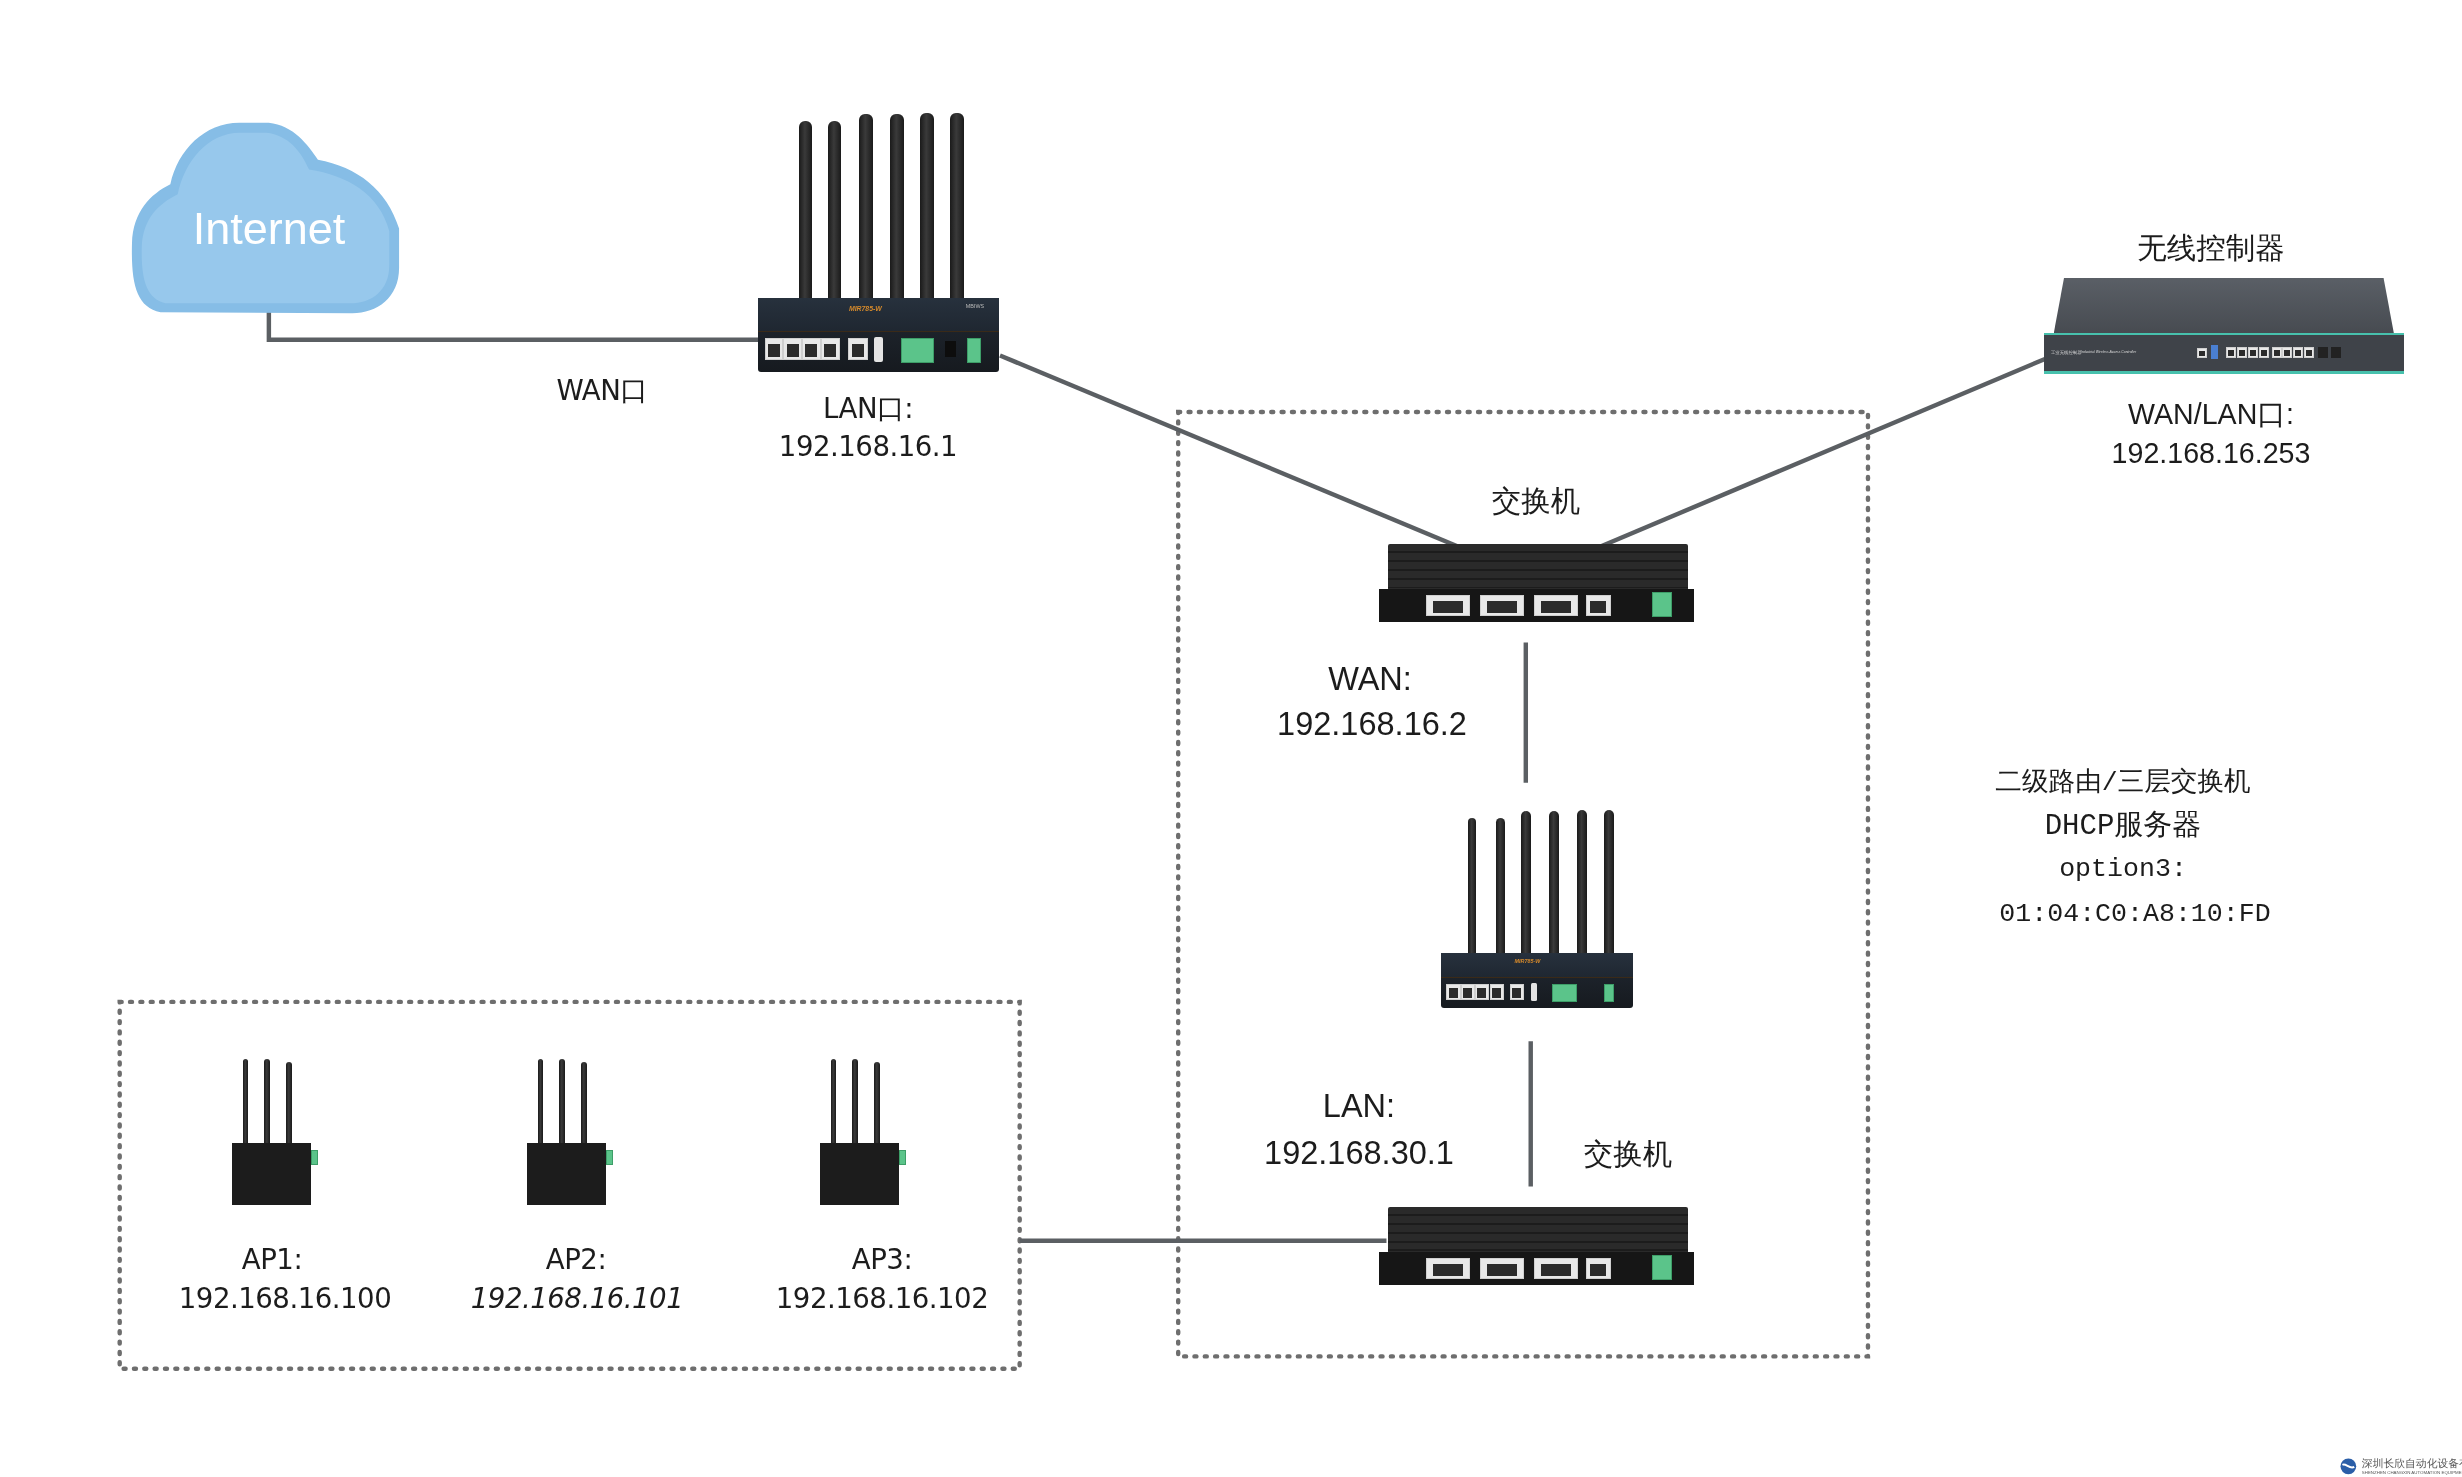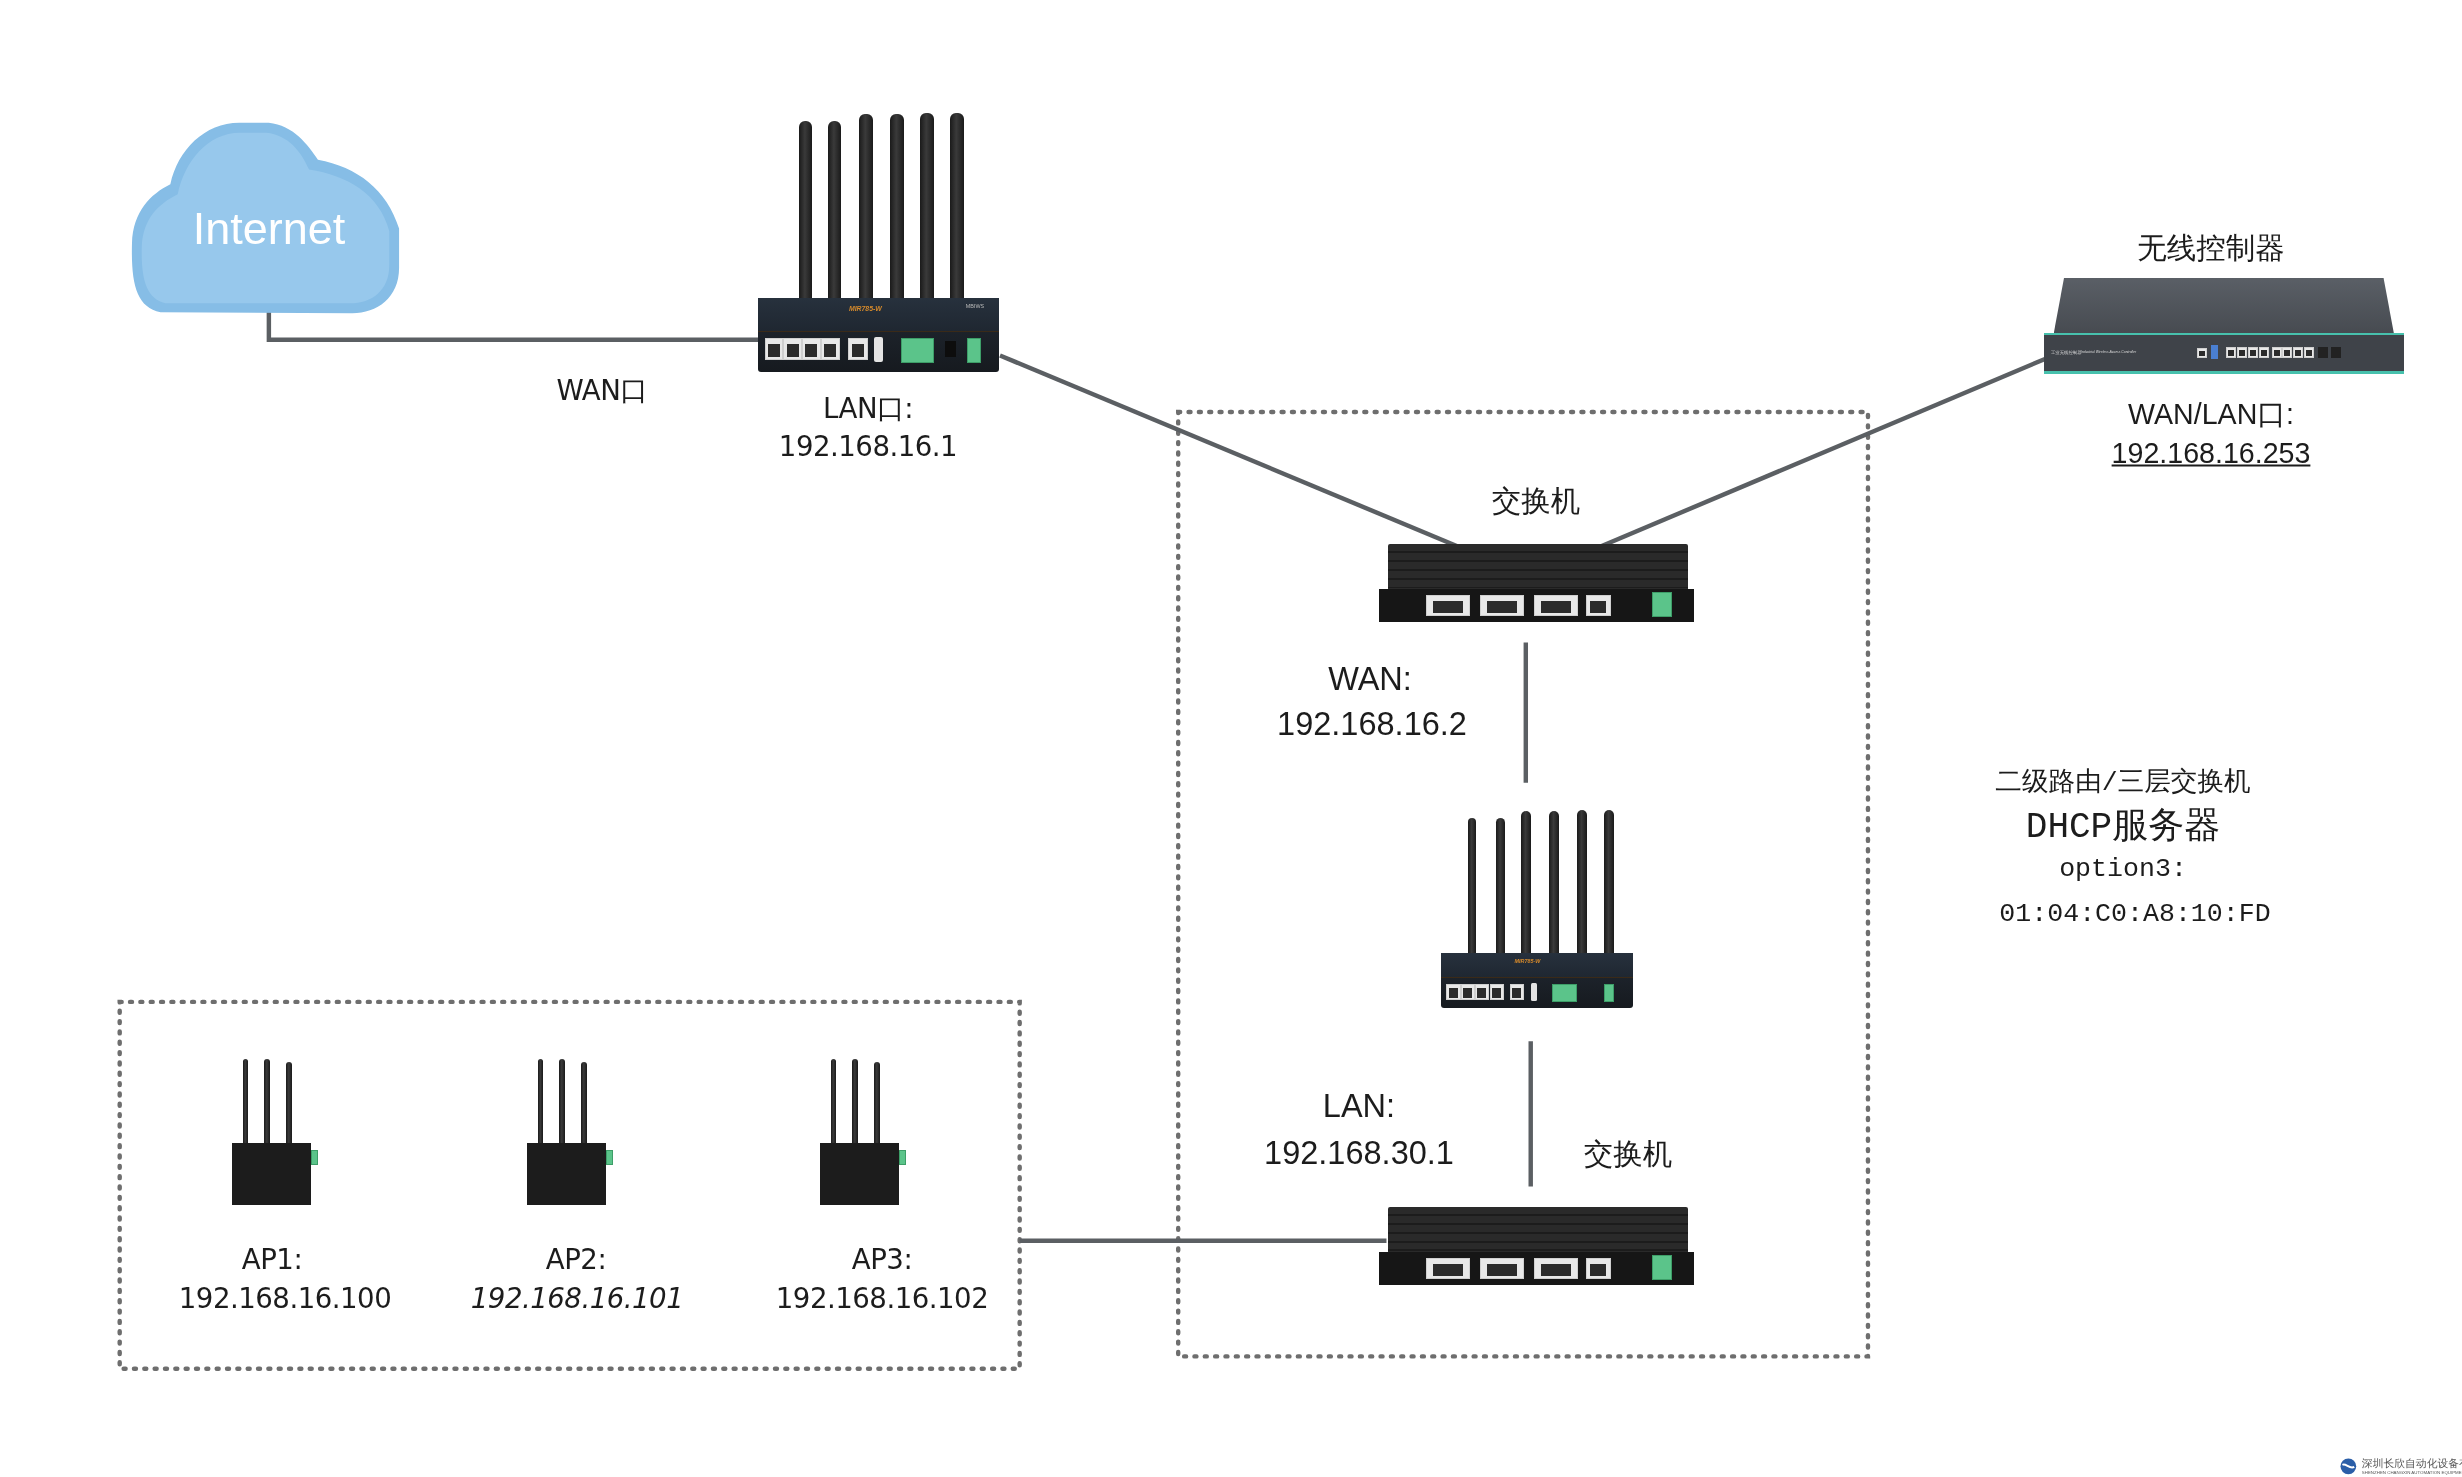--- a/index.html
+++ b/index.html
@@ -95,21 +95,21 @@
     <div class="port" style="left:215px; top:11.8px; width:9.8px; height:10.8px;"></div>
     <div class="port" style="left:228px; top:11.8px; width:9.8px; height:10.8px;"></div>
     <div class="port" style="left:238px; top:11.8px; width:9.8px; height:10.8px;"></div>
     <div class="port" style="left:249px; top:11.8px; width:9.8px; height:10.8px;"></div>
     <div class="port" style="left:260px; top:11.8px; width:9.8px; height:10.8px;"></div>
     <div style="position:absolute; left:274px; top:11.8px; width:9.8px; height:10.8px; background:#222;"></div>
     <div style="position:absolute; left:287px; top:11.8px; width:9.8px; height:10.8px; background:#222;"></div>
   </div>
 </div>
 <div class="lbl med" style="left:2211px; top:414px;">WAN/LAN口:</div>
-<div class="lbl med" style="left:2211px; top:453px;text-decoration:underline;">192.168.16.253</div>
+<div class="lbl med" style="left:2211px; top:453px;">192.168.16.253</div>
 
 <div class="lbl cjk" style="left:1536px; top:502px;">交换机</div>
 <div class="dev" style="left:1379px; top:544px; width:315px; height:81px;">
   <div class="switch-body" style="left:8.9px; top:0; width:300px; height:47px;"></div>
   <div class="switch-front" style="left:0; top:45px; width:315px; height:33px;">
     <div class="port" style="left:47px; top:5.9px; width:44px; height:20.7px;"></div>
     <div class="port" style="left:101px; top:5.9px; width:44px; height:20.7px;"></div>
     <div class="port" style="left:155px; top:5.9px; width:44px; height:20.7px;"></div>
     <div class="port" style="left:207px; top:5.9px; width:24.6px; height:20.7px;"></div>
     <div class="term" style="left:273px; top:3px; width:19.7px; height:24.6px;"></div>
@@ -147,21 +147,21 @@
   <div class="switch-front" style="left:0; top:45px; width:315px; height:33px;">
     <div class="port" style="left:47px; top:5.9px; width:44px; height:20.7px;"></div>
     <div class="port" style="left:101px; top:5.9px; width:44px; height:20.7px;"></div>
     <div class="port" style="left:155px; top:5.9px; width:44px; height:20.7px;"></div>
     <div class="port" style="left:207px; top:5.9px; width:24.6px; height:20.7px;"></div>
     <div class="term" style="left:273px; top:3px; width:19.7px; height:24.6px;"></div>
   </div>
 </div>
 
 <div class="lbl cjk" style="left:2123px; top:781px; font-size:26.6px;">二级路由/三层交换机</div>
-<div class="lbl cjk" style="left:2123px; top:825px; font-size:36px;">DHCP服务器</div>
+<div class="lbl cjk" style="left:2123px; top:825px; font-size:29px;">DHCP服务器</div>
 <div class="lbl cjk" style="left:2123px; top:869px; font-size:26.6px;">option3:</div>
 <div class="lbl cjk" style="left:2123px; top:914px; font-size:26.6px;margin-left:12px;">01:04:C0:A8:10:FD</div>
 
 <div class="dev" style="left:217px; top:1059px; width:123px; height:148px;">
   <div class="antenna" style="left:25.6px; top:0; width:5.9px; height:135px;"></div>
   <div class="antenna" style="left:47px; top:0; width:5.9px; height:135px;"></div>
   <div class="antenna" style="left:69px; top:2.5px; width:5.9px; height:133px;"></div>
   <div class="ap-body" style="left:14.8px; top:84px; width:79px; height:62px;"></div>
   <div class="term" style="left:94px; top:91px; width:6.9px; height:14.8px;"></div>
 </div>

